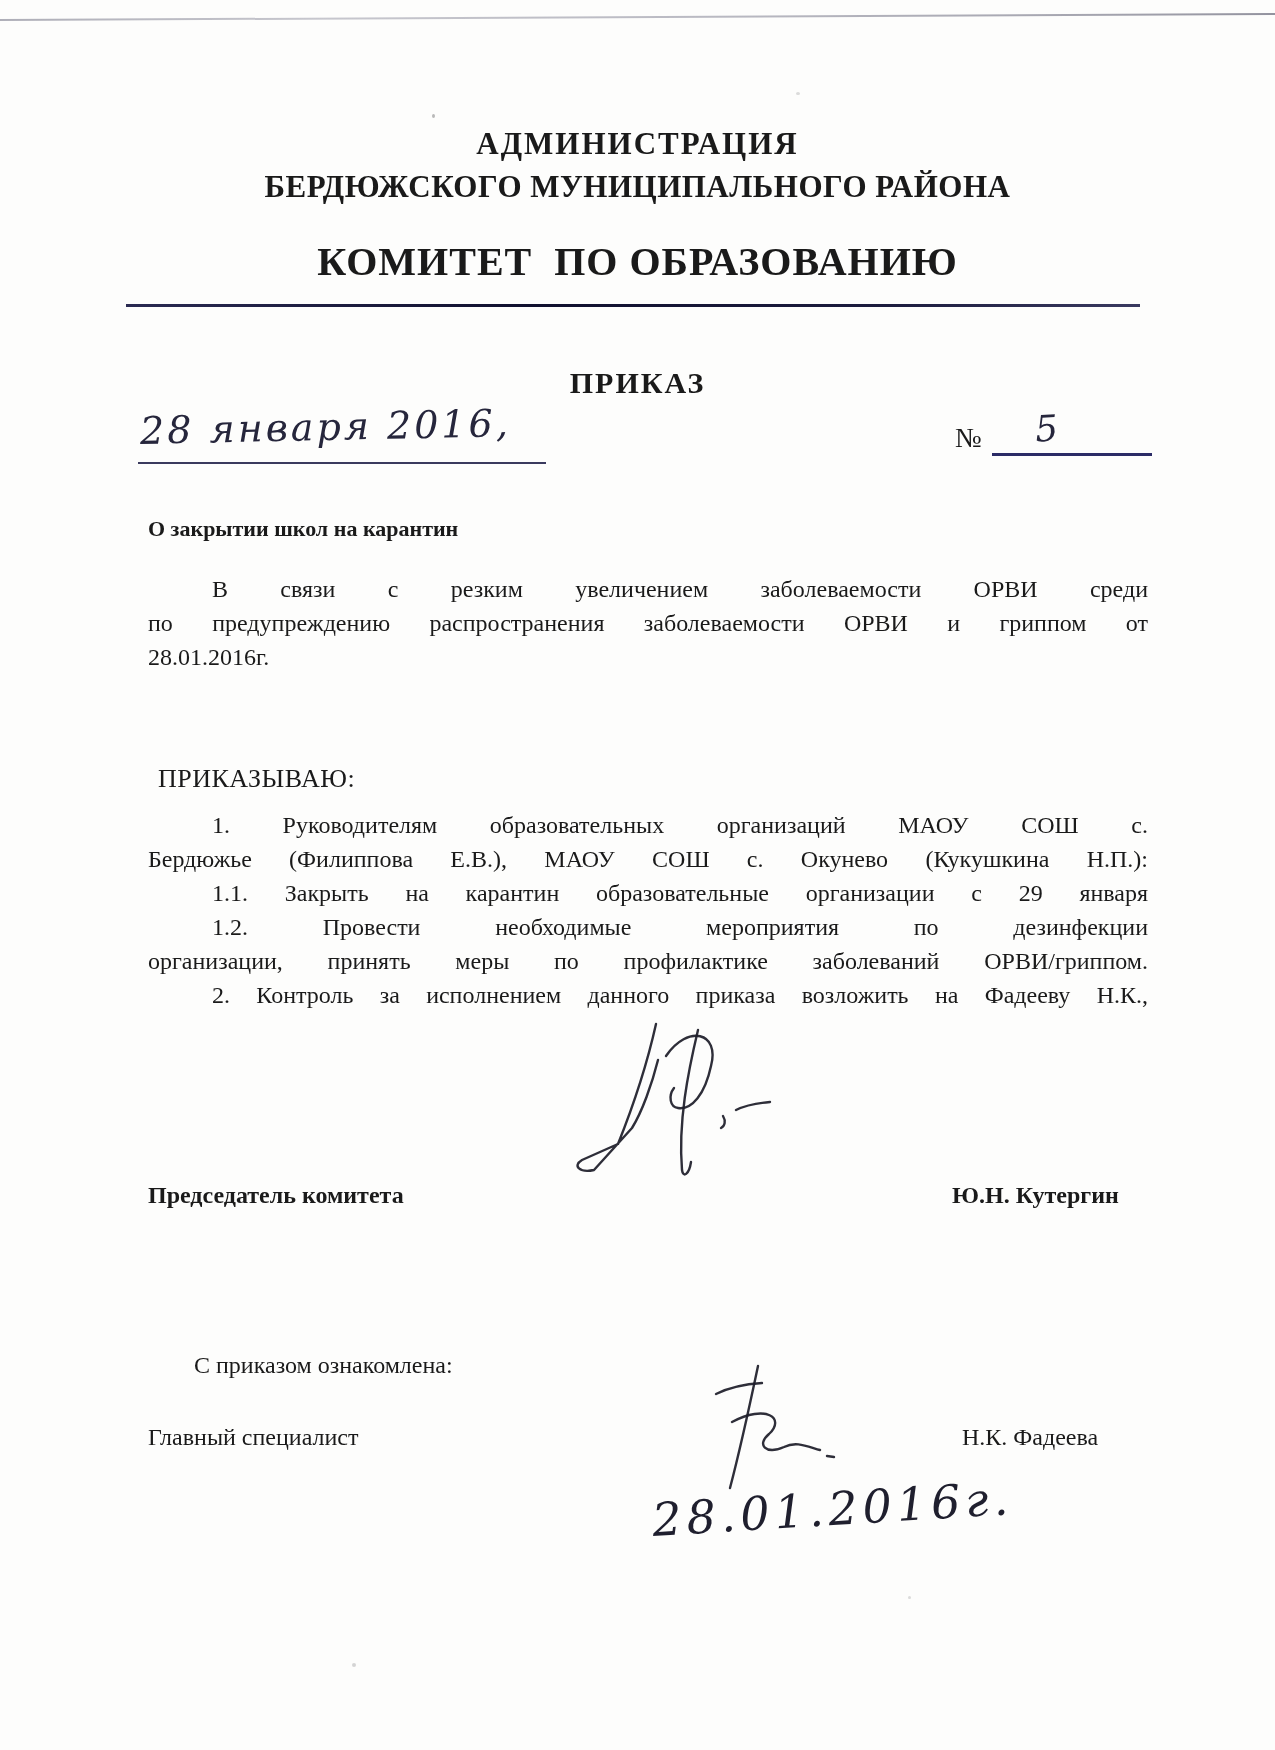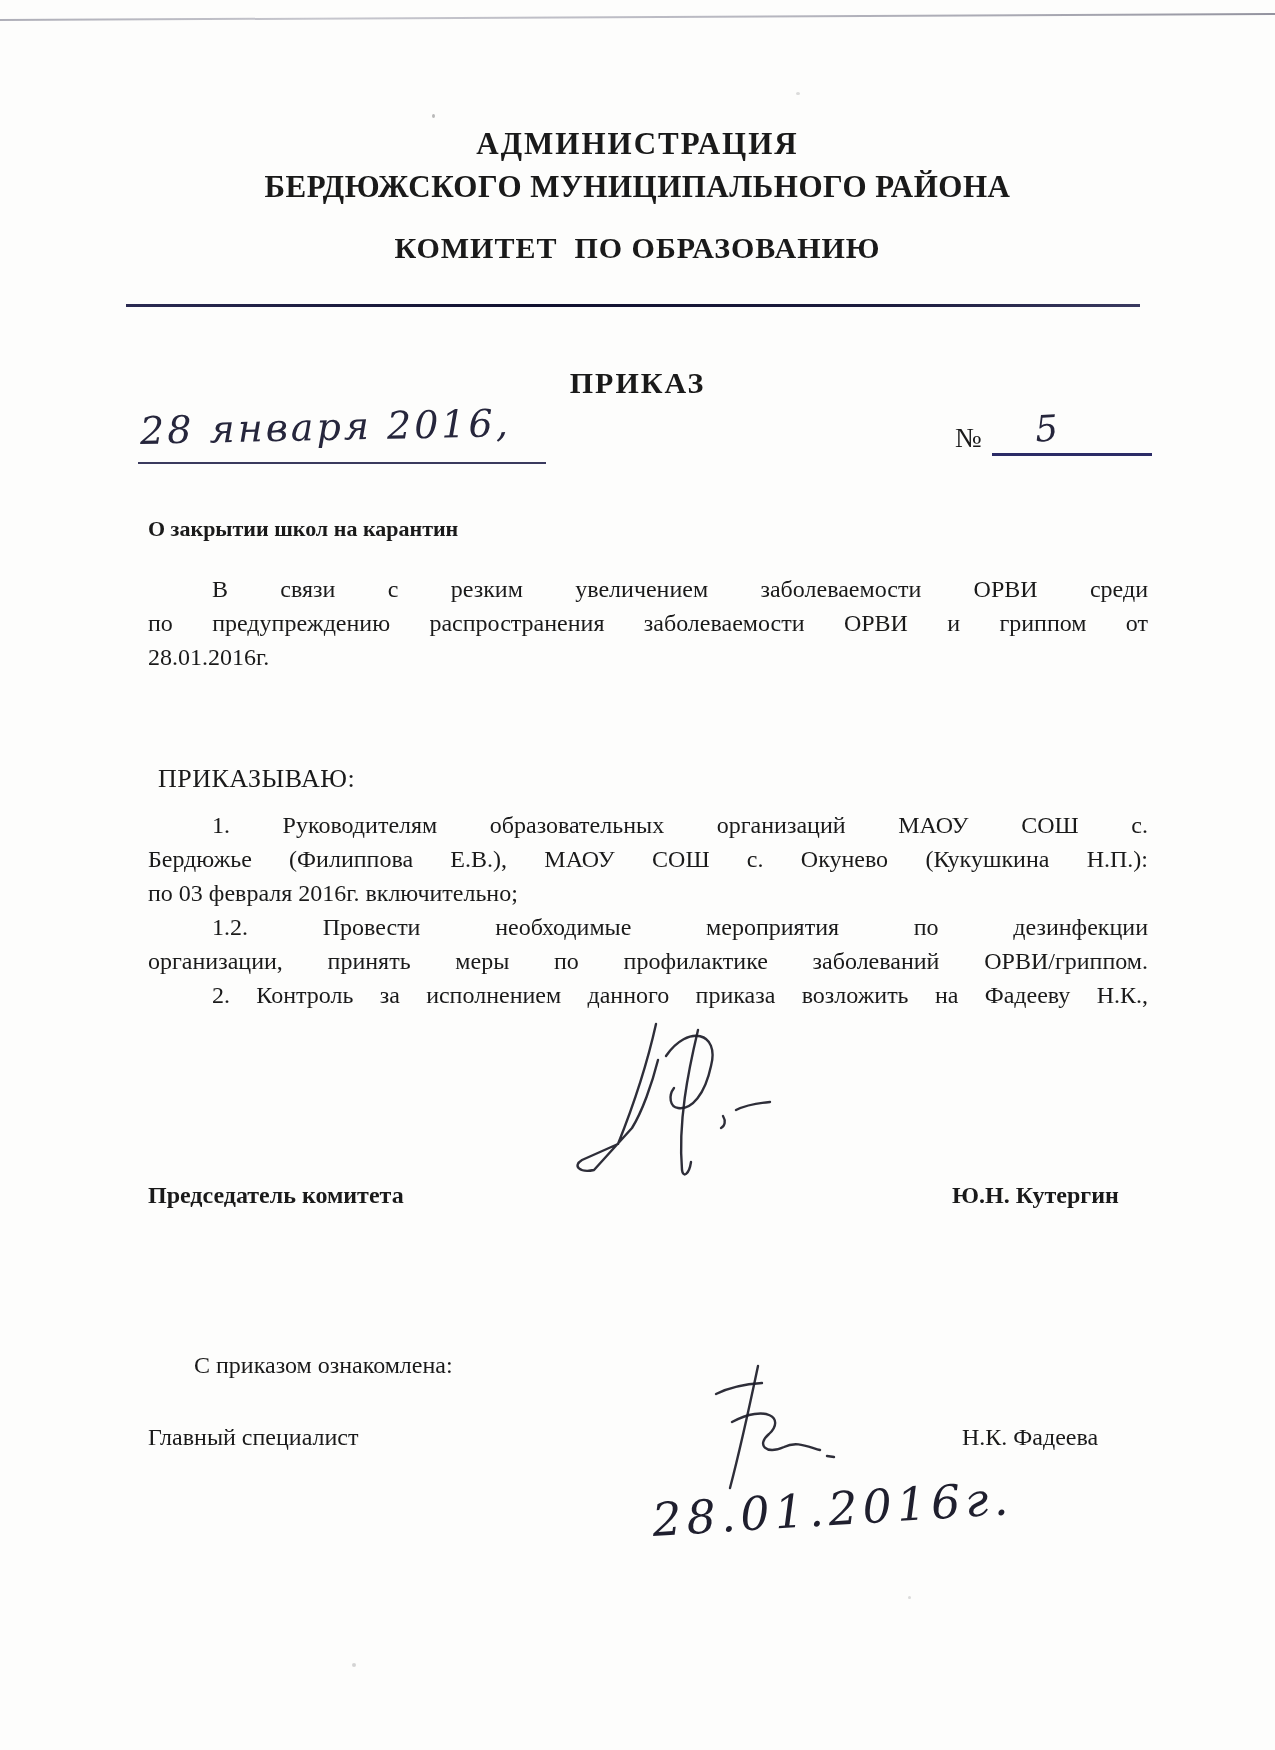--- a/index.html
+++ b/index.html
@@ -22,21 +22,21 @@
     transform: rotate(-0.28deg);
     opacity: 0.8;
   }
   .speck { position: absolute; background: #b9b9b9; border-radius: 50%; }
 
   .abs { position: absolute; }
   .centered { left: 0; width: 1275px; text-align: center; }
 
   .org-line1 { top: 126px; font-size: 31px; font-weight: bold; letter-spacing: 2px; }
   .org-line2 { top: 169px; font-size: 31px; font-weight: bold; letter-spacing: 0.5px; }
-  .dept      { top: 231px; font-size: 30px; font-weight: bold; letter-spacing: 1px; white-space: pre-wrap; }
+  .dept      { top: 238px; font-size: 40px; font-weight: bold; letter-spacing: 1px; white-space: pre-wrap; }
   .hrule     { top: 304px; left: 126px; width: 1014px; height: 3px;
                background: linear-gradient(90deg, #2a2a52, #10102e 40%, #1c1c3e 75%, #3a3a60); }
   .doc-title { top: 366px; font-size: 30px; font-weight: bold; letter-spacing: 2px; }
 
   
   .hw {
     font-family: "DejaVu Serif", serif;
     font-style: italic;
     color: #26263c;
   }
@@ -105,21 +105,21 @@
   </div>
 
   <div class="abs order-verb">ПРИКАЗЫВАЮ:</div>
 
   <div class="abs body-block items">
     <div>
       <div class="line just first">1. Руководителям образовательных организаций МАОУ СОШ с.</div>
       <div class="line just">Бердюжье (Филиппова Е.В.), МАОУ СОШ с. Окунево (Кукушкина Н.П.):</div>
     </div>
     <div>
-      <div class="line">по 03 февраля 2016г. включительно;</div>
+      <div class="line just first">1.1. Закрыть на карантин образовательные организации с 29 января</div>
     </div>
     <div>
       <div class="line just first">1.2. Провести необходимые мероприятия по дезинфекции</div>
       <div class="line just">организации, принять меры по профилактике заболеваний ОРВИ/гриппом.</div>
     </div>
     <div>
       <div class="line just first">2. Контроль за исполнением данного приказа возложить на Фадееву Н.К.,</div>
     </div>
   </div>
 

